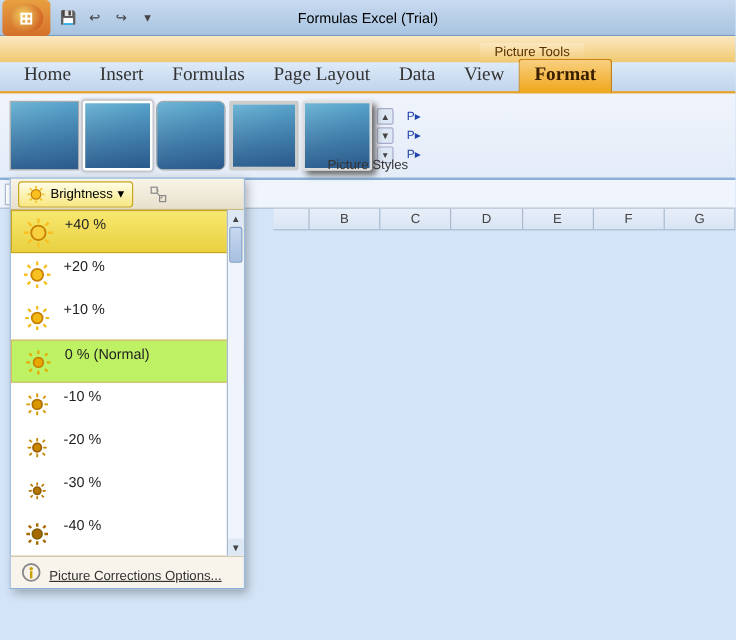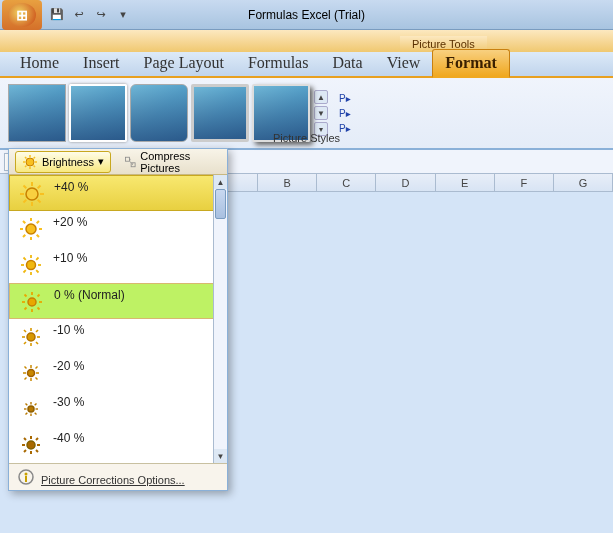--- a/index.html
+++ b/index.html
@@ -146,21 +146,21 @@
     .formula-dropdown { width: 16px; height: 18px; background: #e4ecf8; border: 1px solid #aabbd0; display: flex; align-items: center; justify-content: center; font-size: 8px; cursor: pointer; }
     .formula-divider { width: 1px; height: 18px; background: #aabbd0; }
     .fx-label { font-size: 12px; color: #888; font-style: italic; padding: 0 4px; }
     .formula-input { flex: 1; height: 18px; border: none; background: transparent; font-size: 11px; }
 
     
     .brightness-dropdown {
       position: absolute;
       left: 8px;
       top: 152px;
-      width: 220px;
+      width: 196px;
       background: white;
       border: 1px solid #8ab0d8;
       box-shadow: 3px 3px 8px rgba(0,0,0,0.3);
       z-index: 100;
     }
     .brightness-header {
       background: linear-gradient(to bottom, #f8f4e8, #e8e0cc);
       height: 26px;
       display: flex;
       align-items: center;
@@ -272,22 +272,22 @@
   <span>Formulas Excel (Trial)</span>
 </div>
 
 <div class="picture-tools-bar">
   <span class="picture-tools-label">Picture Tools</span>
 </div>
 
 <div class="ribbon-tabs">
   <button class="tab">Home</button>
   <button class="tab">Insert</button>
+  <button class="tab">Formulas</button>
   <button class="tab">Page Layout</button>
-  <button class="tab">Formulas</button>
   <button class="tab">Data</button>
   <button class="tab">View</button>
   <button class="tab active">Format</button>
 </div>
 
 <div class="ribbon-content">
   <div class="ribbon-picture-styles">
     <div class="style-thumb s1"></div>
     <div class="style-thumb s2"></div>
     <div class="style-thumb s3"></div>
@@ -385,21 +385,20 @@
       <span>▾</span>
     </div>
     <div class="compress-btn">
       <svg width="16" height="16" viewBox="0 0 16 16">
         <rect x="2" y="2" width="5" height="5" fill="none" stroke="#888" stroke-width="1"></rect>
         <rect x="9" y="9" width="5" height="5" fill="none" stroke="#888" stroke-width="1"></rect>
         <line x1="7" y1="7" x2="9" y2="9" stroke="#888" stroke-width="1"></line>
         <polygon points="6,4 8,4 8,6" fill="#888"></polygon>
         <polygon points="10,10 12,10 10,12" fill="#888"></polygon>
       </svg>
-      <span>Compress Pictures</span>
     </div>
   </div>
 
   <div class="brightness-list" style="position:relative;">
 
     <div class="brightness-scrollbar">
       <div class="scroll-arrow">▲</div>
       <div class="scroll-track">
         <div class="scroll-thumb"></div>
       </div>

